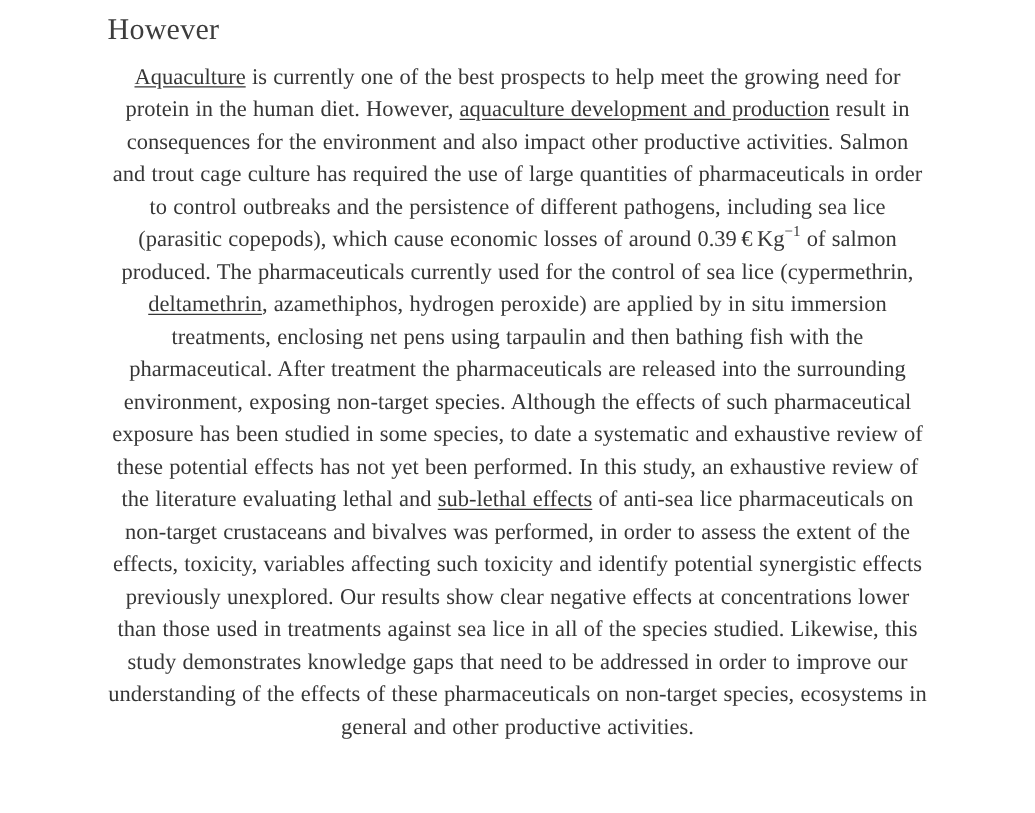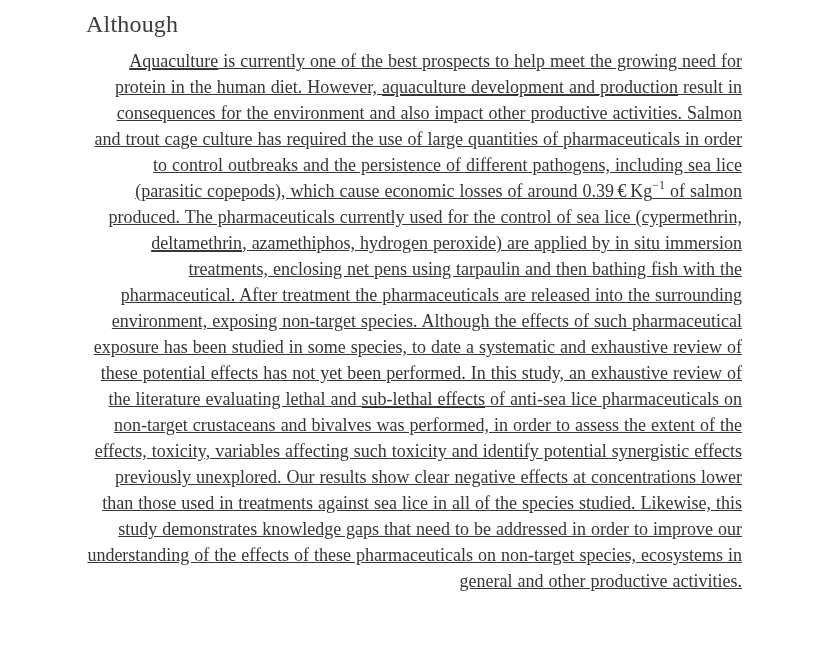--- a/index.html
+++ b/index.html
@@ -31,36 +31,35 @@
     color: var(--heading_text);
     margin: 0 0 9px 0;
     letter-spacing: 0.2px;
   }
   .abstract-body {
     width: 656px;
     font-size: 18px;
     line-height: 26px;
     color: var(--body_text);
     margin: 0;
-    text-align: right;
+    text-align: center;
     word-spacing: 0.5px;
-    text-decoration: underline;
   }
   .abs-link {
     color: var(--link_text);
     text-decoration: underline;
     text-underline-offset: 2px;
     cursor: pointer;
   }
   .abs-sup {
     font-size: 12px;
     line-height: 0;
     position: relative;
     top: -1px;
   }
 </style>
 </head>
 <body>
 
 <main class="abstract-wrap">
-  <h1 class="abstract-heading">Although</h1>
+  <h1 class="abstract-heading">However</h1>
   <p class="abstract-body"><a href="#" class="abs-link">Aquaculture</a><span> is currently one of the best prospects to help meet the growing need for protein in the human diet. However, </span><a href="#" class="abs-link">aquaculture development and production</a><span> result in consequences for the environment and also impact other productive activities. Salmon and trout cage culture has required the use of large quantities of pharmaceuticals in order to control outbreaks and the persistence of different pathogens, including sea lice (parasitic copepods), which cause economic losses of around 0.39 € Kg</span><sup class="abs-sup">−1</sup><span> of salmon produced. The pharmaceuticals currently used for the control of sea lice (cypermethrin, </span><a href="#" class="abs-link">deltamethrin</a><span>, azamethiphos, hydrogen peroxide) are applied by in situ immersion treatments, enclosing net pens using tarpaulin and then bathing fish with the pharmaceutical. After treatment the pharmaceuticals are released into the surrounding environment, exposing non-target species. Although the effects of such pharmaceutical exposure has been studied in some species, to date a systematic and exhaustive review of these potential effects has not yet been performed. In this study, an exhaustive review of the literature evaluating lethal and </span><a href="#" class="abs-link">sub-lethal effects</a><span> of anti-sea lice pharmaceuticals on non-target crustaceans and bivalves was performed, in order to assess the extent of the effects, toxicity, variables affecting such toxicity and identify potential synergistic effects previously unexplored. Our results show clear negative effects at concentrations lower than those used in treatments against sea lice in all of the species studied. Likewise, this study demonstrates knowledge gaps that need to be addressed in order to improve our understanding of the effects of these pharmaceuticals on non-target species, ecosystems in general and other productive activities.</span></p>
 </main>
 
 </body></html>

